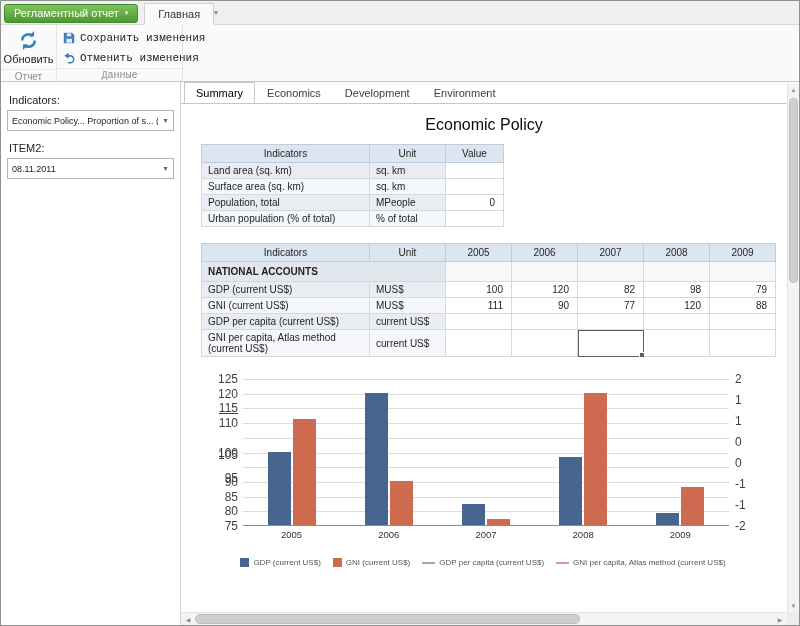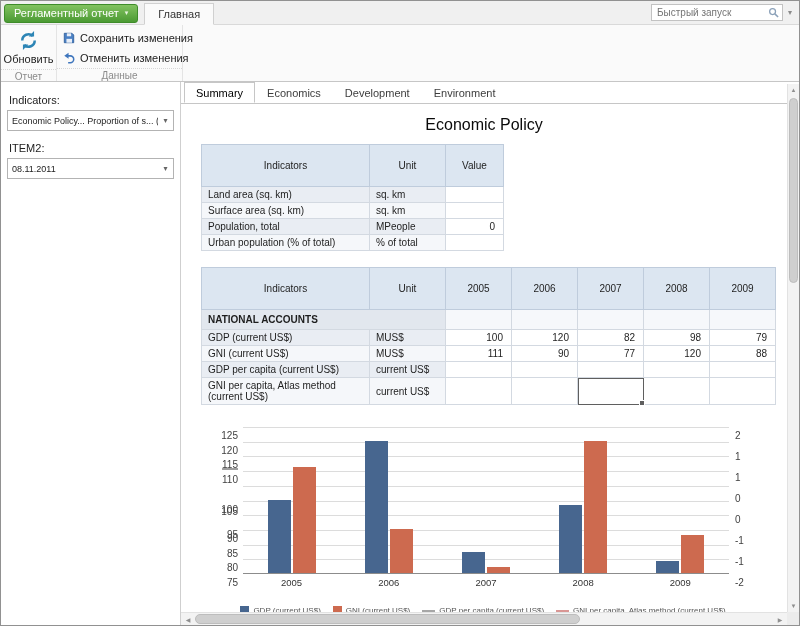--- a/index.html
+++ b/index.html
@@ -14,21 +14,21 @@
   .app-button .dd { font-size:7px; color:#e8f5e0; }
   .home-tab { position:relative; z-index:2; height:22px; padding:0 13px; display:flex; align-items:center; background:#fafafa;
     border:1px solid #d0d0d0; border-bottom:1px solid #fafafa; margin-bottom:-1px; color:#333; }
   .quick-search { display:flex; align-items:center; align-self:center; margin-left:auto; margin-right:5px; width:132px; height:17px;
     border:1px solid #c2c2c2; background:#fff; padding:0 3px 0 5px; }
   .quick-search input { border:none; outline:none; flex:1; min-width:0; font-size:10px; color:#555; font-family:inherit; background:transparent; }
   .top-chevron { align-self:center; margin-right:7px; color:#8a8a8a; font-size:8px; }
 
   .ribbon-body { display:flex; height:58px; background:#fafafa; border-top:1px solid #d9d9d9; border-bottom:1px solid #c6c6c6; }
   .rgroup { display:flex; flex-direction:column; border-right:1px solid #e4e4e4; }
-  .g1 { width:56px; } .g2 { width:126px; } .g3 { width:112px; }
+  .g1 { width:56px; } .g2 { width:126px;font-family:Liberation Mono, monospace; } .g3 { width:112px; }
   .rgroup-buttons { flex:1; display:flex; align-items:flex-start; justify-content:center; padding:2px 3px; }
   .rgroup-buttons.col { flex-direction:column; justify-content:flex-start; align-items:flex-start; padding-top:5px; gap:4px; }
   .rgroup-label { height:14px; line-height:13px; font-size:10px; color:#8b8b8b; text-align:center; border-top:1px dotted #d7d7d7; }
   button { font-family:inherit; background:none; border:0; padding:0; color:inherit; }
   .btn-refresh { display:flex; flex-direction:column; align-items:center; gap:1px; padding:2px 4px; font-size:11px; }
   .btn-row { display:flex; align-items:center; gap:5px; height:16px; padding:0 3px; font-size:11px; white-space:nowrap; }
   .btn-controls { width:66px; margin-top:2px; display:flex; flex-direction:column; align-items:center; gap:2px; padding:3px 2px;
     border:1px solid #c4c4c4; border-radius:2px; background:linear-gradient(#fdfdfd,#e9e9e9); font-size:10px; line-height:11px; text-align:center; }
 
   
@@ -42,41 +42,41 @@
   .main { position:absolute; left:180px; top:81px; right:0; bottom:0; background:#fff; }
   .report-tabs { display:flex; align-items:flex-start; height:22px; border-bottom:1px solid #c6c6c6; padding-left:3px; margin-right:12px; }
   .rtab { height:21px; line-height:20px; padding:0 11px; margin-bottom:-1px; border:1px solid transparent; color:#3d3d3d; cursor:default; }
   .rtab.active { background:#fff; border:1px solid #c6c6c6; border-bottom:1px solid #fff; color:#000; }
   .content { position:absolute; top:22px; left:0; right:12px; bottom:13px; background:#fff; overflow:hidden; padding-top:6px; }
   .report-title { text-align:center; font-size:16px; color:#0a0a0a; margin:6px 0 10px; }
 
   table { border-collapse:collapse; font-size:10px; color:#1e1e1e; }
   .t1 { margin-left:20px; }
   .t2 { margin-left:20px; margin-top:16px; }
-  th { background:#dce6f1; border:1px solid #bfccdc; font-weight:normal; padding:15px 6px; text-align:center; }
+  th { background:#dce6f1; border:1px solid #bfccdc; font-weight:normal; padding:3px 6px; text-align:center; }
   td { border:1px solid #d3d9e1; padding:2px 6px; height:15px; }
   .c-ind  { width:168px; }
   .c-unit { width:76px; }
   .c-val  { width:58px; }
   .c-year { width:66px; }
   td.c-val, td.c-year { text-align:right; padding-right:8px; }
   .row-a td.c-ind, .row-a td.c-unit { background:#e9edf3; }
   .row-b td.c-ind, .row-b td.c-unit { background:#f5f7fa; }
   td.val-cell { background:#fff; }
   tr.section td.c-secname { background:#e2e7ee; font-weight:bold; padding:4px 6px; }
   tr.section td.sec-val { background:#f6f8fb; }
   td.selected { position:relative; outline:1px solid #5f5f5f; outline-offset:-1px; }
   td.selected::after { content:""; position:absolute; right:-2px; bottom:-2px; width:4px; height:4px; background:#5f5f5f; border:1px solid #fff; }
 
   
   .chart { margin:22px 0 0 28px; width:548px; }
   .chart-top { display:flex; }
   .yaxis { position:relative; width:34px; height:147px; flex:none; }
   .yaxis.right { width:28px; }
-  .ytick { position:absolute; right:5px; transform:translateY(-50%); font-size:10px; color:#3f3f3f; white-space:nowrap;margin-top:8px; }
+  .ytick { position:absolute; right:5px; transform:translateY(-50%); font-size:12px; color:#3f3f3f; white-space:nowrap; }
   .yaxis.right .ytick { left:6px; right:auto; }
   .plot { position:relative; width:486px; height:147px; border-bottom:1px solid #8c8c8c; flex:none; }
   .gridline { position:absolute; left:0; right:0; height:1px; background:#dcdcdc; }
   .chart-bars { position:absolute; left:0; right:0; top:0; bottom:0; display:flex; justify-content:space-around; align-items:flex-end; }
   .bar-group { display:flex; align-items:flex-end; }
   .bar { width:23px; margin:0 1px; }
   .x-labels { display:flex; justify-content:space-around; width:486px; margin-left:34px; padding-top:3px; font-size:9.5px; color:#333; }
   .legend { display:flex; justify-content:center; align-items:center; gap:12px; margin-top:18px; width:548px; font-size:8px; color:#555; }
   .leg-item { display:flex; align-items:center; gap:4px; white-space:nowrap; }
   .leg-swatch { width:9px; height:9px; flex:none; }
@@ -98,27 +98,20 @@
 
 <div class="app">
 
   <div class="ribbon">
     <div class="ribbon-top">
       <button class="app-button">
         <span>Регламентный отчет</span>
         <span class="dd">▾</span>
       </button>
       <div class="home-tab">Главная</div>
-      <div class="quick-search">
-        <input placeholder="Быстрый запуск" style="">
-        <svg width="11" height="11" viewBox="0 0 12 12">
-          <circle cx="5" cy="5" r="3.2" fill="none" stroke="#8aa0b8" stroke-width="1.4"></circle>
-          <line x1="7.5" y1="7.5" x2="11" y2="11" stroke="#8aa0b8" stroke-width="1.6"></line>
-        </svg>
-      </div>
       <div class="top-chevron">▾</div>
     </div>
 
     <div class="ribbon-body">
       <div class="rgroup g1">
         <div class="rgroup-buttons">
           <button class="btn-refresh">
             <svg width="23" height="23" viewBox="0 0 24 24">
               <path d="M5.5 12 a6.5 6.5 0 0 1 11-4.7" fill="none" stroke="#2d85b5" stroke-width="2.6"></path>
               <path d="M17.8 2.2 v5.6 h-5.6 z" fill="#2d85b5"></path>

